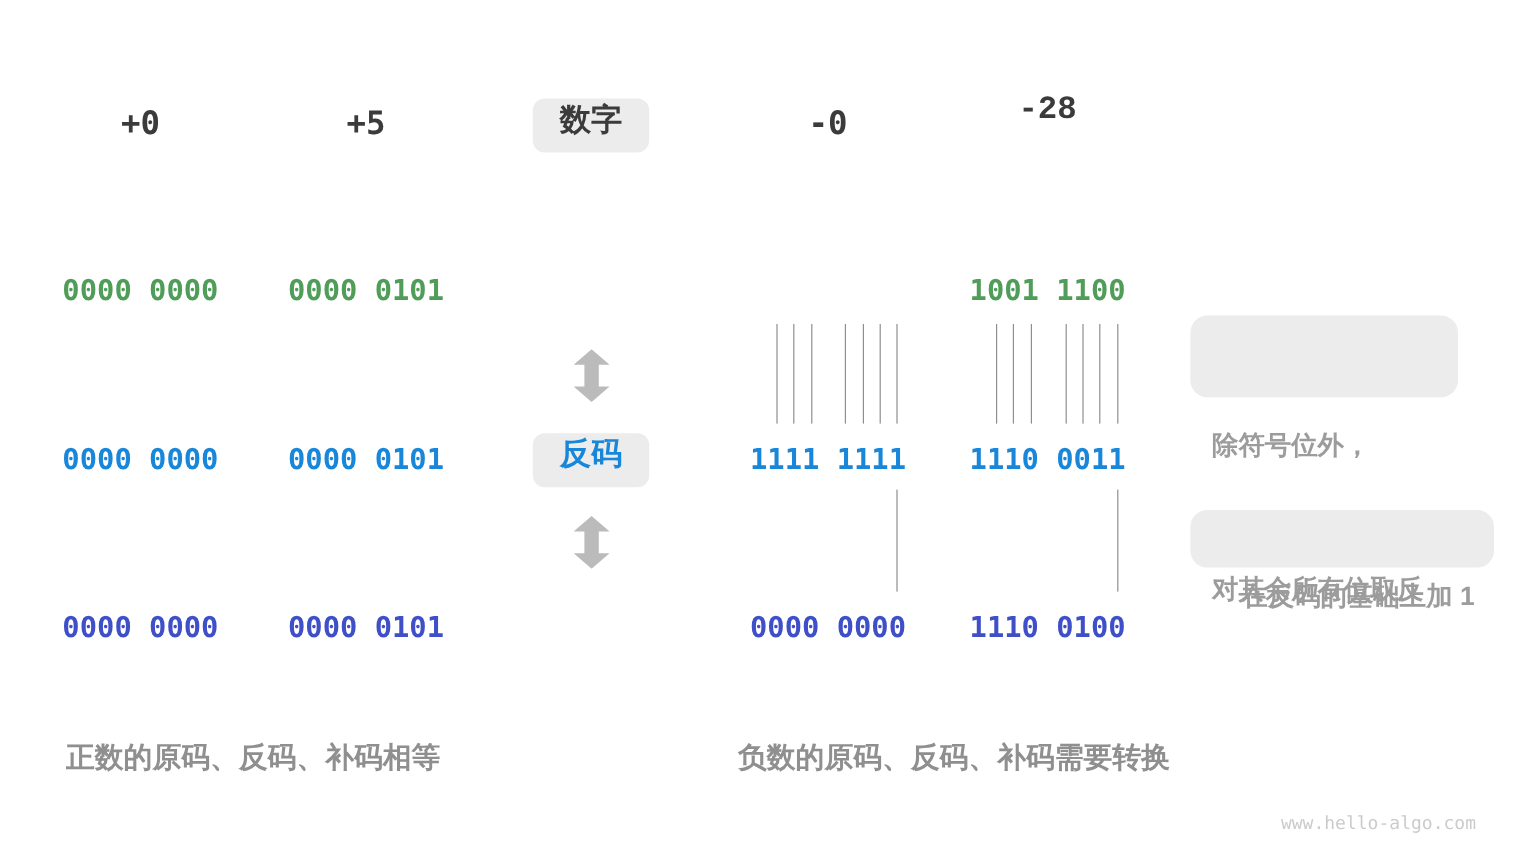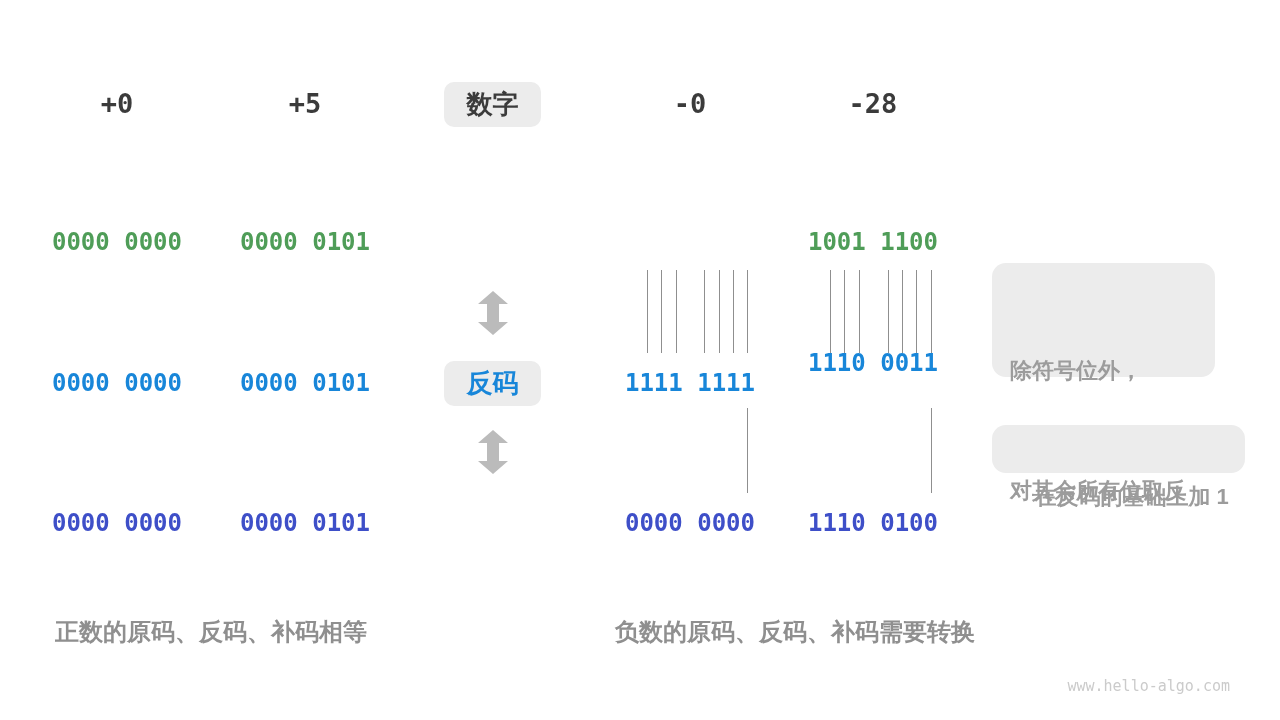--- a/index.html
+++ b/index.html
@@ -26,21 +26,20 @@
   }
 
   
   .tag-box {
     position: absolute;
     width: 97px;
     height: 45px;
     border-radius: 10px;
     background: var(--box-bg);
     display: flex;
-    align-items: center;
     justify-content: center;
     font-weight: 700;
     font-size: 26px;
   }
   .tag-dark   { color: var(--dark-text); }
   .tag-green  { color: var(--green); }
   .tag-blue   { color: var(--blue); }
   .tag-indigo { color: var(--indigo); }
 
   
@@ -74,21 +73,21 @@
   
   .note {
     position: absolute;
     background: var(--box-bg);
     border-radius: 14px;
     color: var(--muted-text);
     font-weight: 700;
     font-size: 22px;
     white-space: pre;
   }
-  .note-1 { left: 992px; top: 263px; width: 223px; height: 114px; padding: 8px 0 12px 18px; box-sizing: border-box; line-height: 40px; }
+  .note-1 { left: 992px; top: 263px; width: 223px; height: 68px; padding: 8px 0 12px 18px; box-sizing: border-box; line-height: 40px; }
   .note-2 { left: 992px; top: 425px; width: 253px; height: 48px; line-height: 48px; padding-left: 18px; box-sizing: border-box; }
 
   
   .caption {
     position: absolute;
     top: 618px;
     font-weight: 700;
     font-size: 24px;
     line-height: 28px;
     color: var(--caption-text);
@@ -111,21 +110,21 @@
 <body>
 
 <div id="stage">
 
   <div class="head-num" style="left:17px;  top:88px;">+0</div>
   <div class="head-num" style="left:205px; top:88px;">+5</div>
   <div class="tag-box tag-dark" style="left:444px; top:82px;">
     <span>数字</span>
   </div>
   <div class="head-num" style="left:590px; top:88px;">-0</div>
-  <div class="head-num" style="left:773px; top:88px;">-28</div>
+  <div class="head-num" style="left:773px; top:76px;font-family:Liberation Mono, monospace;">-28</div>
 
   <div class="bin bin-green" style="left:17px;  top:227px;">0000 0000</div>
   <div class="bin bin-green" style="left:205px; top:227px;">0000 0101</div>
   <div class="bin bin-green" style="left:773px; top:227px;">1001 1100</div>
 
   <div>
     <div class="tick tick-a" style="left:647px;"></div>
     <div class="tick tick-a" style="left:661px;"></div>
     <div class="tick tick-a" style="left:676px;"></div>
     <div class="tick tick-a" style="left:704px;"></div>
@@ -148,21 +147,21 @@
       <polygon fill="#BBBBBB" points="15,0 30,13 21,13 21,31 30,31 15,44 0,31 9,31 9,13 0,13"></polygon>
     </svg>
   </div>
 
   <div class="bin bin-blue" style="left:17px;  top:368px;">0000 0000</div>
   <div class="bin bin-blue" style="left:205px; top:368px;">0000 0101</div>
   <div class="tag-box tag-blue" style="left:444px; top:361px;">
     <span>反码</span>
   </div>
   <div class="bin bin-blue" style="left:590px; top:368px;">1111 1111</div>
-  <div class="bin bin-blue" style="left:773px; top:348px;">1110 0011</div>
+  <div class="bin bin-blue" style="left:773px; top:368px;">1110 0011</div>
 
   <div class="tick tick-b" style="left:747px;"></div>
   <div class="tick tick-b" style="left:931px;"></div>
 
   <div class="updown-arrow" style="left:478px; top:430px;">
     <svg width="30" height="44" viewBox="0 0 30 44">
       <polygon fill="#BBBBBB" points="15,0 30,13 21,13 21,31 30,31 15,44 0,31 9,31 9,13 0,13"></polygon>
     </svg>
   </div>
 

